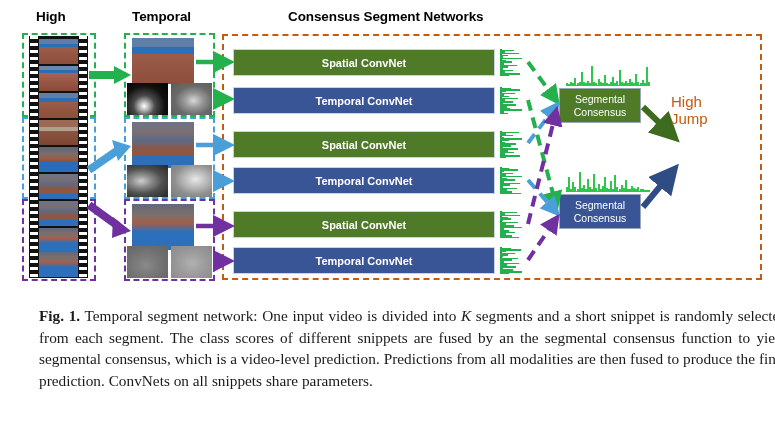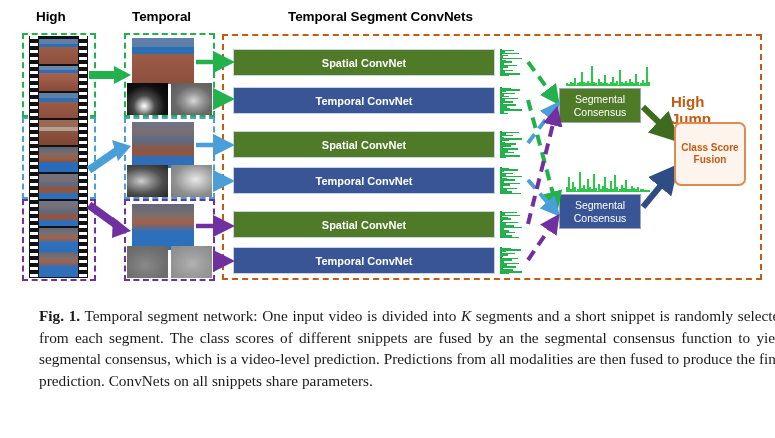--- a/index.html
+++ b/index.html
@@ -73,37 +73,37 @@
       color:#ffffff;font-size:10.5px;line-height:12.5px;
       border:1px solid #9aa8b8;box-sizing:border-box;}
   .consensus.green{background:#4F7A28;}
   .consensus.blue{background:#3A5595;}
 
   
   #fusion-box{position:absolute;left:674px;top:122px;width:68px;height:60px;
       background:#FDF4EE;border:2px solid #E08A50;border-radius:7px;
       display:flex;flex-direction:column;align-items:center;justify-content:center;
       color:#C55A11;font-weight:bold;font-size:10px;line-height:12.5px;}
-  #label-highjump{position:absolute;left:671px;top:93px;color:#C55A11;font-weight:bold;font-size:15px;}
+  #label-highjump{position:absolute;left:671px;top:93px;color:#C55A11;font-weight:normal;font-size:15px;}
 
   
   #caption{position:absolute;left:14px;top:305px;width:748px;
       font-family:"Liberation Serif",serif;font-size:15.3px;line-height:21.5px;
       color:#1a1a1a;text-align:justify;margin-left:25px;}
   #caption b{font-weight:bold;}
   #caption i{font-style:italic;}
 
   svg.overlay{position:absolute;left:0;top:0;width:775px;height:285px;pointer-events:none;}
 </style>
 </head>
 <body>
 
 <div class="col-header" id="hdr-video">High</div>
 <div class="col-header" id="hdr-snippets">Temporal</div>
-<div class="col-header" id="hdr-tsn">Temporal Segment ConvNets</div>
+<div class="col-header" id="hdr-tsn">Consensus Segment Networks</div>
 
 <div id="figure">
 
   <div class="dash-box" style="left:222px;top:34px;width:540px;height:246px;border-color:#C55A11;border-width:2.5px;"></div>
 
   <div class="dash-box" style="left:22px;top:33px;width:74px;height:84px;border-color:#22B14C;"></div>
   <div class="dash-box" style="left:22px;top:117px;width:74px;height:82px;border-color:#4A9FD8;"></div>
   <div class="dash-box" style="left:22px;top:199px;width:74px;height:82px;border-color:#7030A0;"></div>
 
   <div class="dash-box" style="left:124px;top:33px;width:91px;height:84px;border-color:#22B14C;"></div>
@@ -440,22 +440,18 @@
 
     <g>
       <path d="M643,107 L672,135" stroke="#3D6B1F" stroke-width="6" fill="none" marker-end="url(#ah-dgreen)"></path>
       </g>
     <g>
       <path d="M643,207 L672,172" stroke="#2F4C85" stroke-width="6" fill="none" marker-end="url(#ah-dblue)"></path>
       </g>
   </svg>
 
   <div id="label-highjump">High Jump</div>
-  <div id="fusion-box">
-    <span>Class Score</span>
-    <span>Fusion</span>
-  </div>
 
 </div>
 
 <div id="caption">
   <b>Fig. 1.</b><span> Temporal segment network: One input video is divided into </span><i>K</i><span> segments and a short snippet is randomly selected from each segment. The class scores of different snippets are fused by an the segmental consensus function to yield segmental consensus, which is a video-level prediction. Predictions from all modalities are then fused to produce the final prediction. ConvNets on all snippets share parameters.</span>
 </div>
 
 </body></html>

